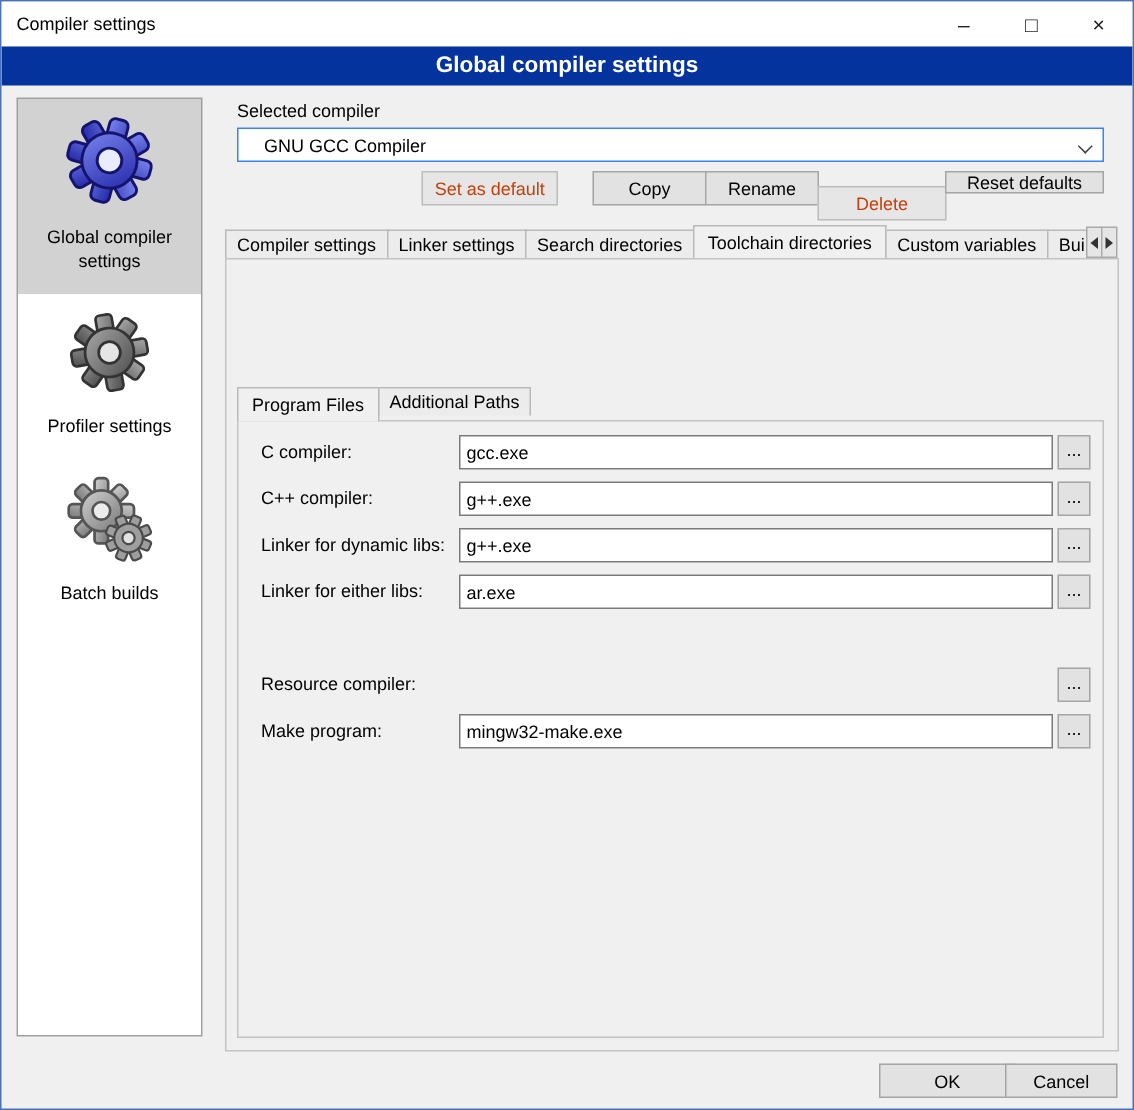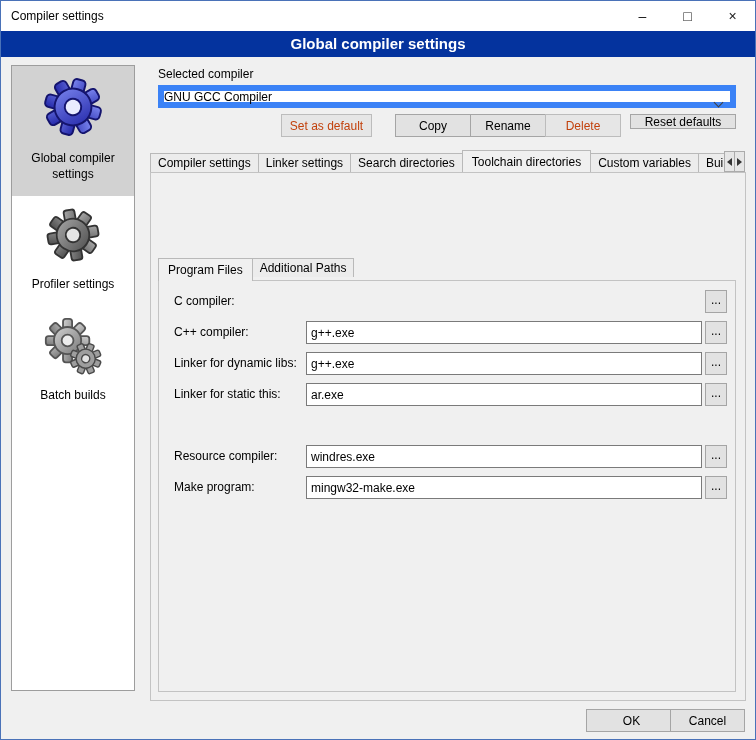--- a/index.html
+++ b/index.html
@@ -18,21 +18,21 @@
   
   .sidebar{position:absolute;left:10px;top:64px;width:124px;height:626px;background:#fff;border:1px solid #9d9d9d;display:flex;flex-direction:column;overflow:hidden}
   .side-item{display:flex;flex-direction:column;align-items:center;padding:10px 2px 14px;gap:13px}
   .side-item.selected{background:#d2d2d2}
   .side-label{text-align:center;line-height:1.3}
 
   
   .btn{position:absolute;background:#e2e2e2;border:1px solid #a5a5a5;font-size:12px;font-family:inherit;display:flex;align-items:center;justify-content:center;cursor:default}
   .btn.disabled{color:#c2410c;border-color:#bcbcbc;background:#e6e6e6}
   .text-input{position:absolute;border:1px solid #7a7a7a;background:#fff;font-size:12px;font-family:inherit;padding:2px 4px}
-  .combo{position:absolute;background:#fff;border:6px solid #3b82f6;display:flex;align-items:center;padding:0 22px 0 0}
+  .combo{position:absolute;background:#fff;border:1px solid #3b82f6;display:flex;align-items:center;padding:0 22px 0 17px}
   .combo.gray{background:#e2e2e2}
   .chev{position:absolute;right:8px;top:8px;width:7px;height:7px;border-right:1.4px solid #404040;border-bottom:1.4px solid #404040;transform:rotate(45deg)}
 
   .label{position:absolute;white-space:nowrap}
 
   
   .tabstrip{position:absolute;left:149px;top:149px;width:574px;height:22px;display:flex;align-items:flex-end;overflow:hidden;z-index:5}
   .tab{height:19px;padding:0 7px;background:#ececec;border:1px solid #b9b9b9;border-bottom:none;display:flex;align-items:center;white-space:nowrap;cursor:default}
   .tab + .tab{margin-left:-1px}
   .tab.active{height:23px;padding:0 9px;background:#f0f0f0;margin-bottom:-1px;position:relative;z-index:6}
@@ -156,21 +156,21 @@
 
   <span class="label" style="left:157px;top:66px">Selected compiler</span>
   <div class="combo" style="left:157px;top:84px;width:578px;height:23px">
     <span>GNU GCC Compiler</span>
     <span class="chev"></span>
   </div>
 
   <button class="btn disabled" style="left:280px;top:113px;width:91px;height:23px">Set as default</button>
   <button class="btn" style="left:394px;top:113px;width:76px;height:23px">Copy</button>
   <button class="btn" style="left:469px;top:113px;width:76px;height:23px">Rename</button>
-  <button class="btn disabled" style="left:544px;top:113px;width:76px;height:23px">Delete</button>
+  <button class="btn disabled" style="left:544px;top:123px;width:86px;height:23px">Delete</button>
   <button class="btn" style="left:629px;top:113px;width:106px;height:15px">Reset defaults</button>
 
   <div class="tabstrip">
     <div class="tab">Compiler settings</div>
     <div class="tab">Linker settings</div>
     <div class="tab">Search directories</div>
     <div class="tab active">Toolchain directories</div>
     <div class="tab">Custom variables</div>
     <div class="tab">Buil</div>
   </div>
@@ -195,45 +195,45 @@
   <div class="note">NOTE: All programs must exist either in the "bin" sub-directory of this path, or in any of the "Additional</div>
 
   <div class="subtabstrip">
     <div class="tab active">Program Files</div>
     <div class="tab">Additional Paths</div>
   </div>
   <div class="subpanel"></div>
 
   <div class="row" style="top:289px">
     <span class="flabel">C compiler:</span>
+    <input class="text-input finput" value="gcc.exe" style="">
     <button class="btn fdots">...</button>
   </div>
 
   <div class="row" style="top:320px">
     <span class="flabel">C++ compiler:</span>
     <input class="text-input finput" value="g++.exe" style="">
     <button class="btn fdots">...</button>
   </div>
 
   <div class="row" style="top:351px">
     <span class="flabel">Linker for dynamic libs:</span>
     <input class="text-input finput" value="g++.exe" style="">
     <button class="btn fdots">...</button>
   </div>
 
   <div class="row" style="top:382px">
-    <span class="flabel">Linker for static this:</span>
+    <span class="flabel">Linker for either libs:</span>
     <input class="text-input finput" value="ar.exe" style="">
     <button class="btn fdots">...</button>
   </div>
 
 
   <div class="row" style="top:444px">
     <span class="flabel">Resource compiler:</span>
-    <input class="text-input finput" value="windres.exe" style="">
     <button class="btn fdots">...</button>
   </div>
 
   <div class="row" style="top:475px">
     <span class="flabel">Make program:</span>
     <input class="text-input finput" value="mingw32-make.exe" style="">
     <button class="btn fdots">...</button>
   </div>
 
   <button class="btn" style="left:585px;top:708px;width:91px;height:23px">OK</button>

